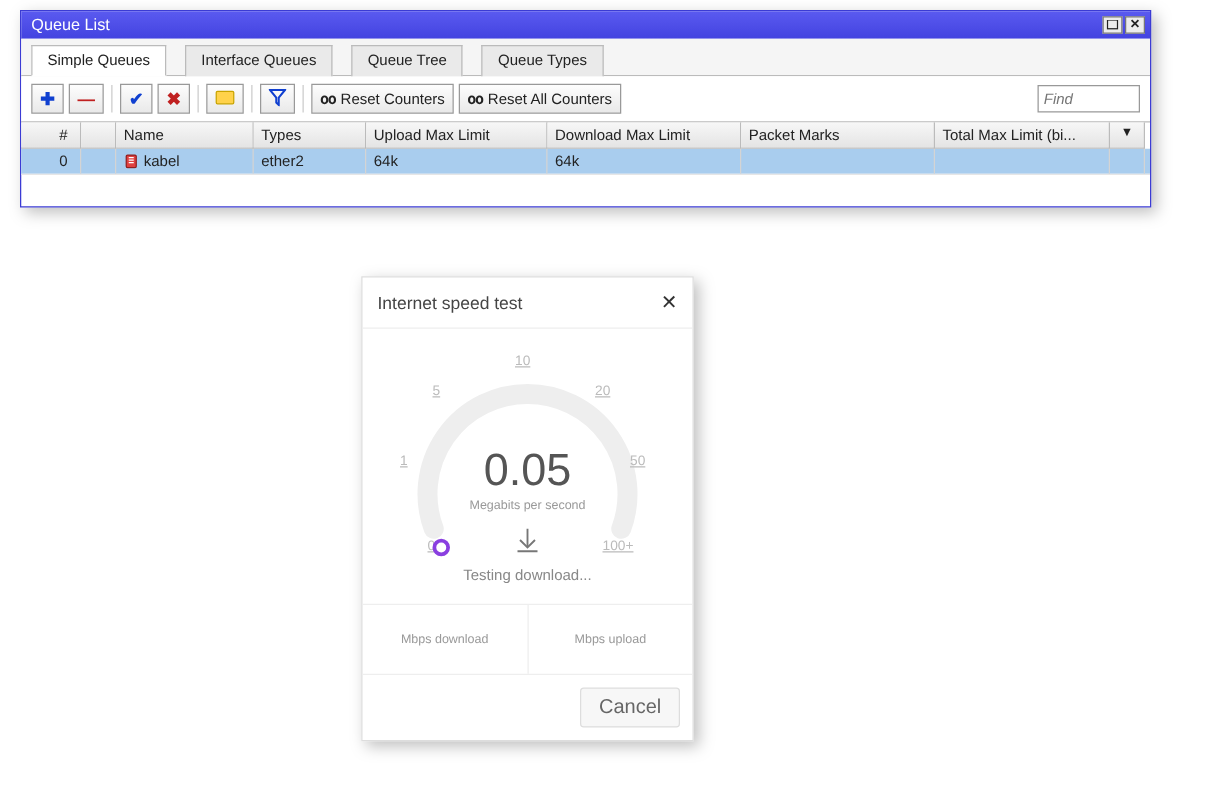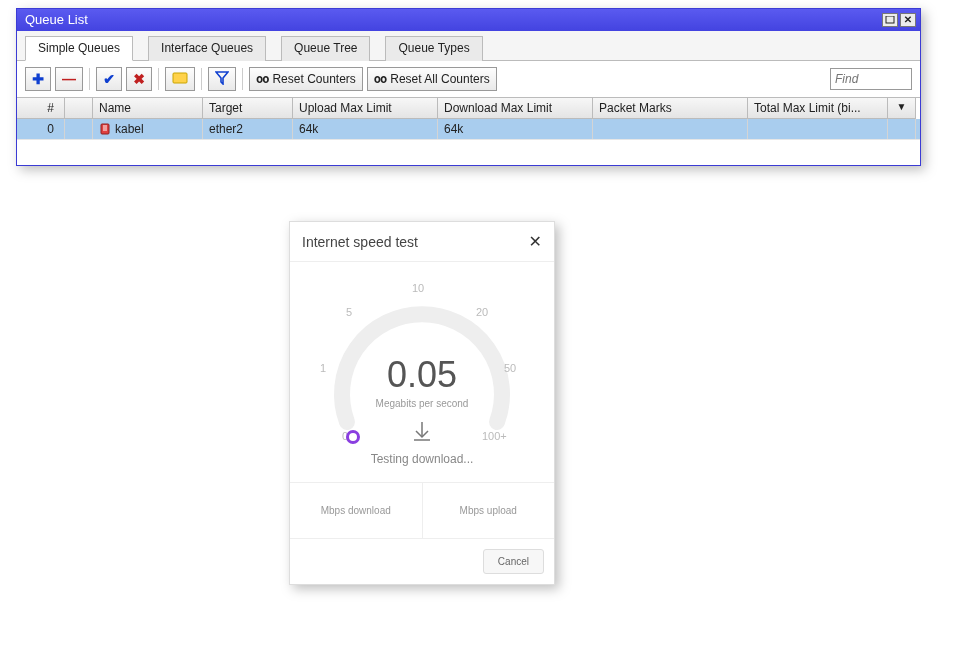--- a/index.html
+++ b/index.html
@@ -124,33 +124,33 @@
     border-bottom: 1px solid #eee;
   }
   .card-title { font-size: 14px; color: #444; }
   .card-close { font-size: 16px; color:#333; cursor:pointer; }
   .gauge-wrap { position: relative; height: 220px; }
   .gauge-svg { position:absolute; left:50%; top:10px; transform:translateX(-50%); }
   .gauge-num { position:absolute; left:0; right:0; top:92px; text-align:center; color:#555; font-size: 36px; font-family: Arial, sans-serif;}
   .gauge-unit { position:absolute; left:0; right:0; top:136px; text-align:center; color:#999; font-size:10px; }
   .gauge-status { position:absolute; left:0; right:0; top:190px; text-align:center; color:#888; font-size:12px; }
   .arrow-down { position:absolute; left:50%; top:158px; transform:translateX(-50%); color:#777; }
-  .tick-label { position:absolute; font-size:11px; color:#bbb; text-align:center; }
+  .tick-label { position:absolute; font-size:11px; color:#bbb; text-align:center;text-decoration:underline; }
   .knob { position:absolute; width:14px; height:14px; border-radius:50%; background:#fff; border:3px solid #8a3fe0; left:56px; top:168px; }
   .results {
     display:flex; border-top:1px solid #eee;
   }
   .result-cell {
     flex:1; padding: 22px 8px; text-align:center; font-size:10px; color:#999;
   }
   .result-cell + .result-cell { border-left:1px solid #eee; }
   .card-footer { display:flex; justify-content:flex-end; padding:10px; border-top:1px solid #eee; }
   .cancel-btn {
     border:1px solid #ddd; background:#f7f7f7; color:#666;
-    padding:6px 14px; font-size:10px; border-radius:3px; cursor:pointer;
+    padding:6px 14px; font-size:16px; border-radius:3px; cursor:pointer;
   }
 </style>
 </head>
 <body>
 
 <div class="shadow-wrap" style="left:16px; top:8px;">
   <div class="win">
     <div class="titlebar">
       <span>Queue List</span>
       <span class="titlebar-btns">
@@ -207,21 +207,21 @@
       </span>
       <span class="spacer"></span>
       <input class="findbox" placeholder="Find" style="">
     </div>
 
     <div class="grid">
       <div class="ghdr">
         <div class="gc num">#</div>
         <div class="gc flag"></div>
         <div class="gc name">Name</div>
-        <div class="gc target">Target</div>
+        <div class="gc target">Types</div>
         <div class="gc up">Upload Max Limit</div>
         <div class="gc down">Download Max Limit</div>
         <div class="gc pm">Packet Marks</div>
         <div class="gc total">Total Max Limit (bi...</div>
         <div class="gc drop">▼</div>
       </div>
       <div class="grow sel">
         <div class="gc num">0</div>
         <div class="gc flag"></div>
         <div class="gc name">

